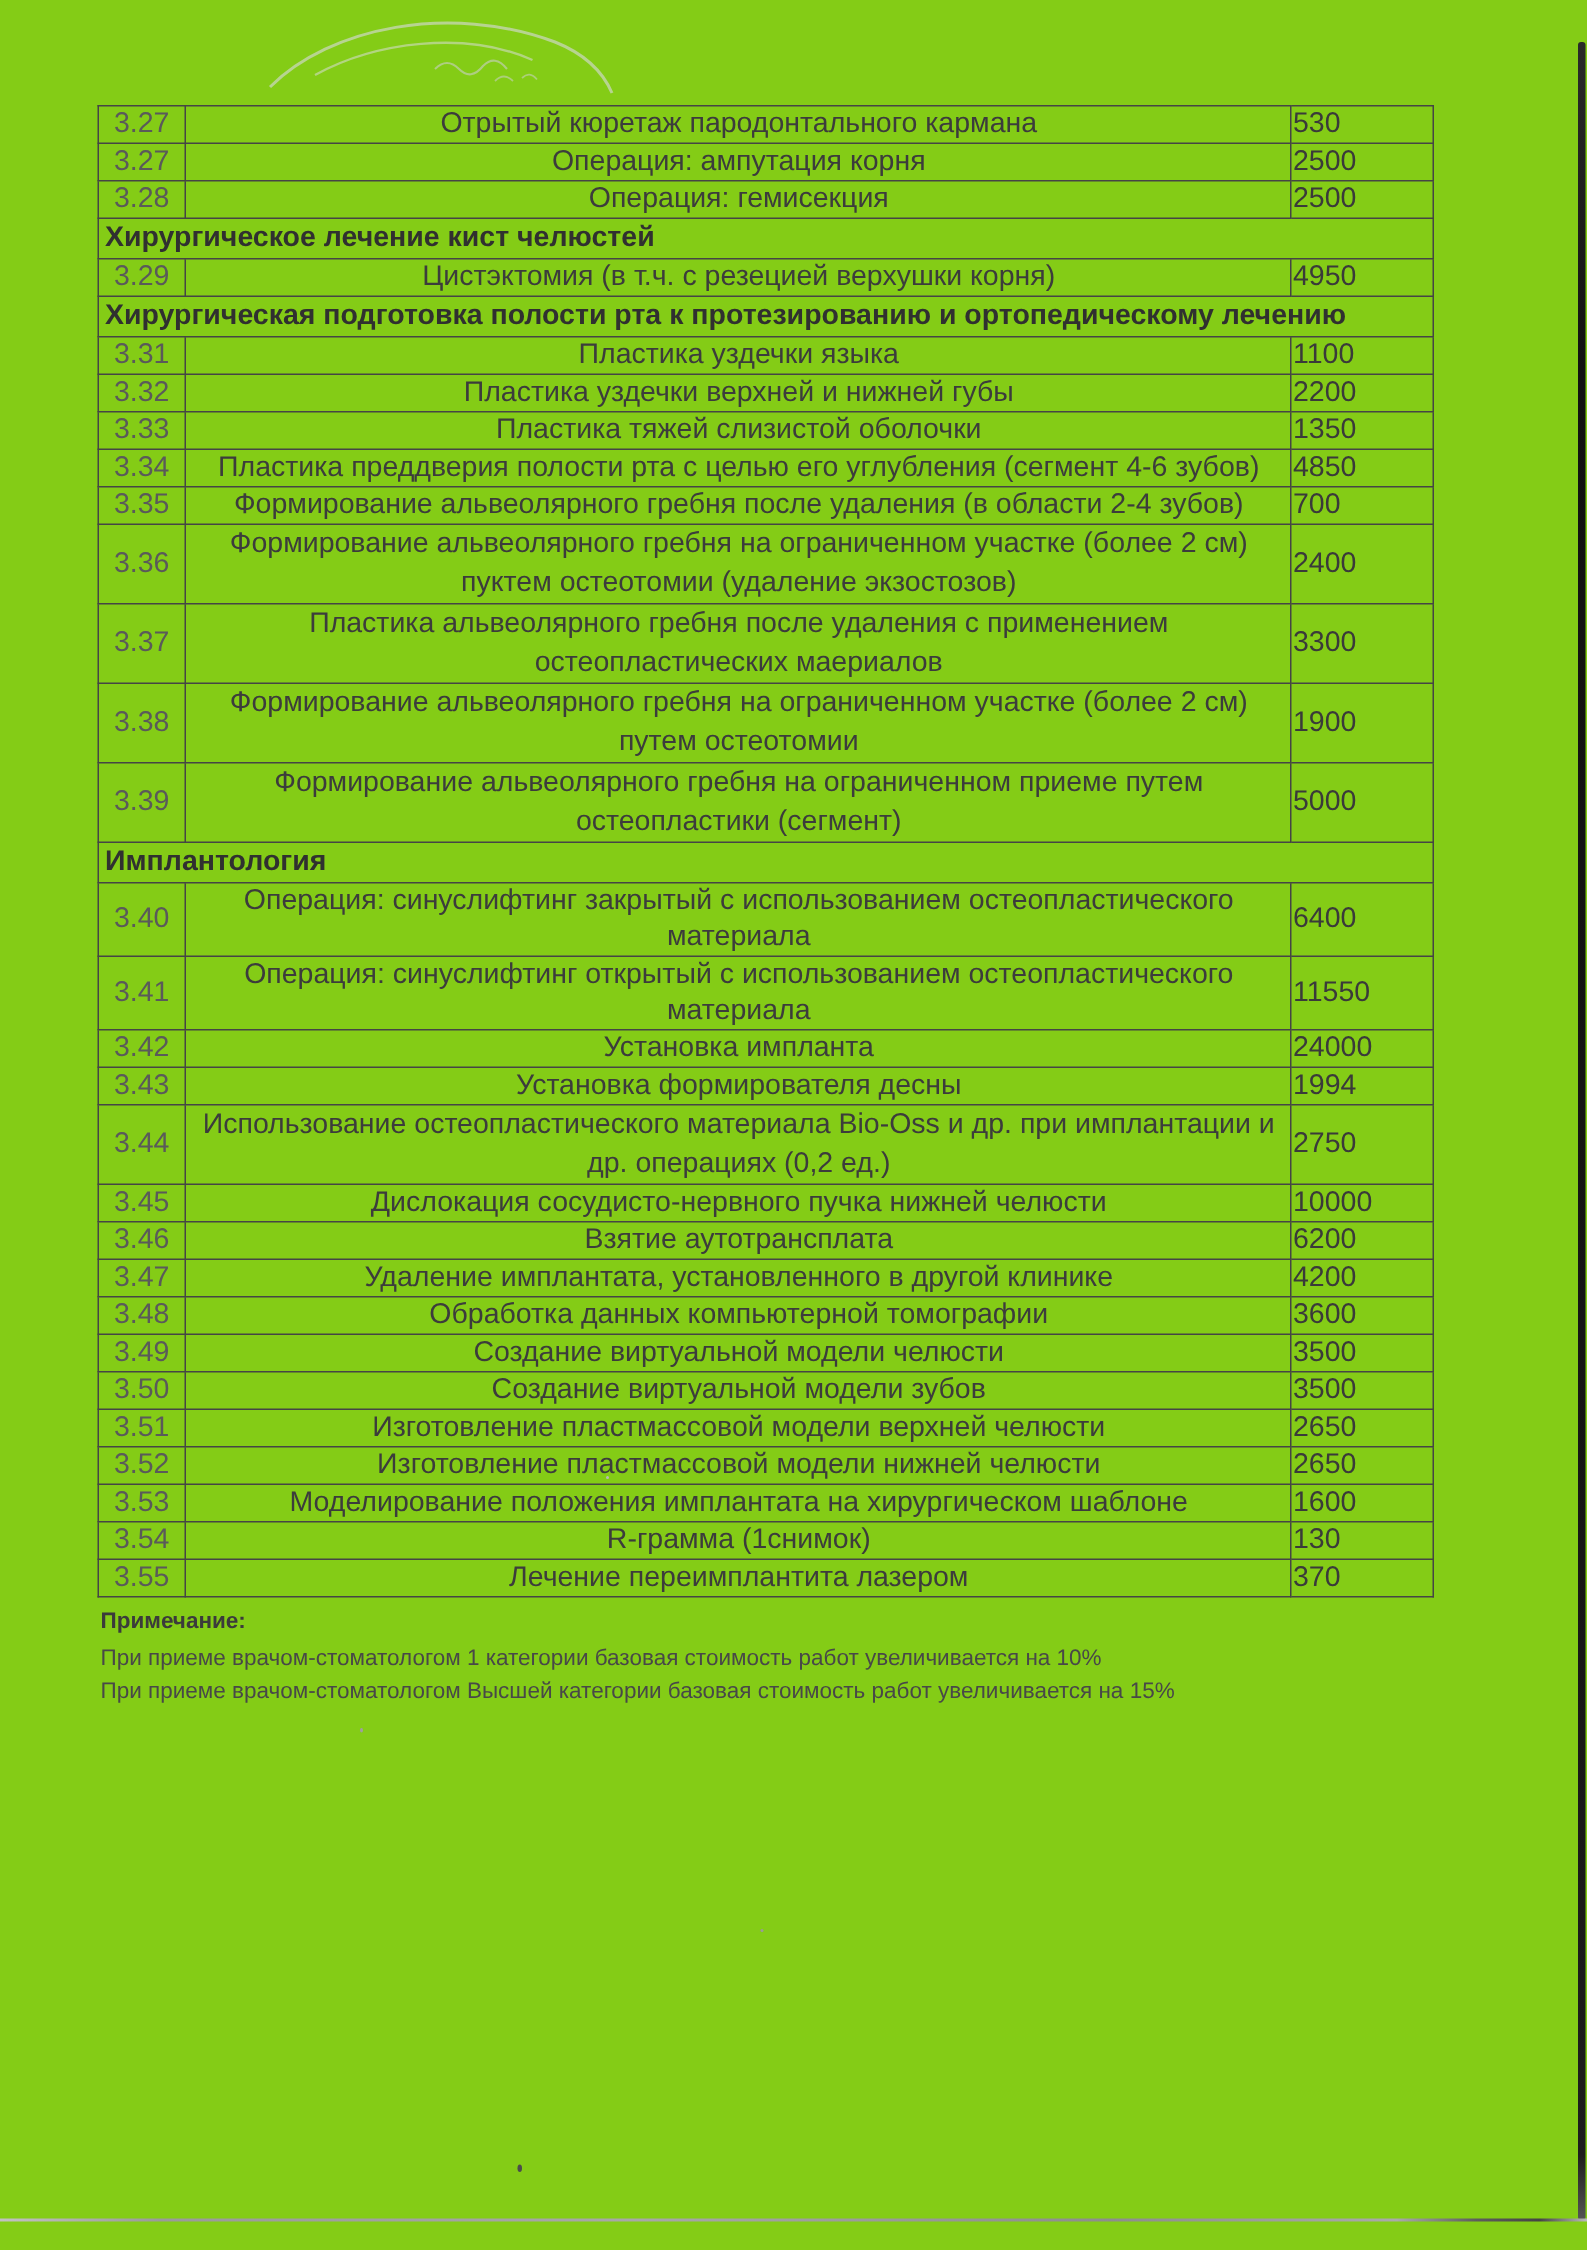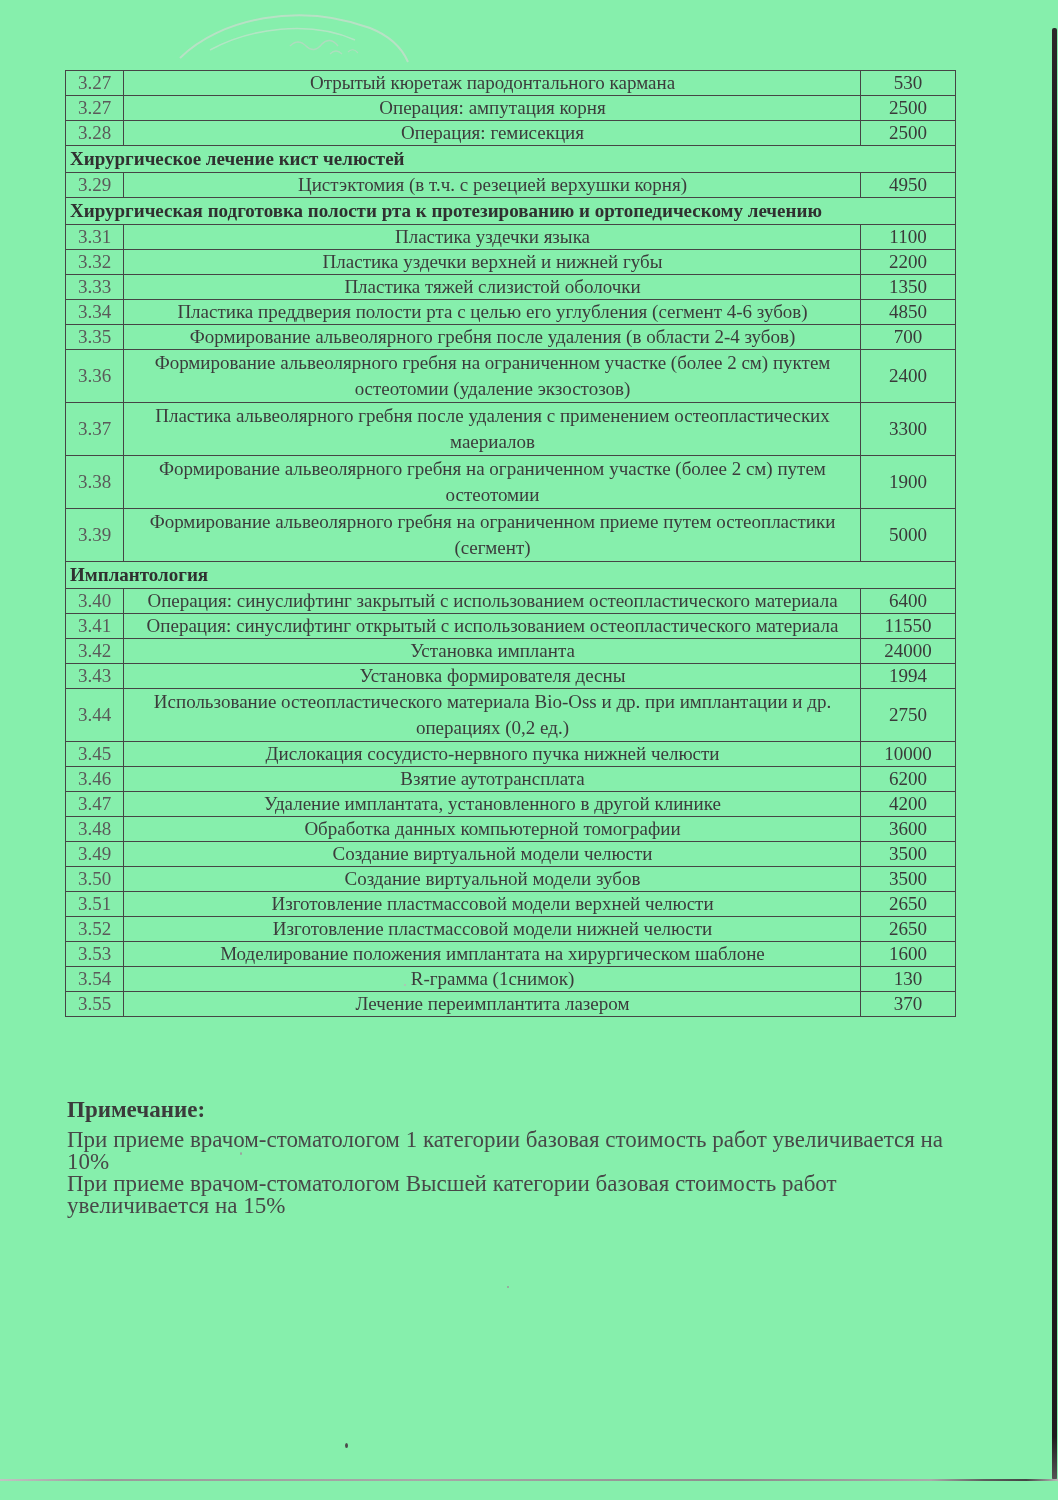--- a/index.html
+++ b/index.html
@@ -1,23 +1,23 @@
 <!DOCTYPE html>
 <html lang="ru"><head>
 <meta charset="utf-8">
 <style>
   html, body { margin: 0; padding: 0; background: #e9e9e9; }
   .page {
     position: relative;
     width: 1058px;
     height: 1500px;
     margin: 0 auto;
-    background: #86efac;
+    background: #84cc16;
     overflow: hidden;
-    font-family: Liberation Serif, serif;
+    font-family: Liberation Sans, sans-serif;
     color: #3e3e3e;
   }
 
   
   .smudge { position: absolute; left: 140px; top: 0; pointer-events: none; }
   .edge-stripe {
     position: absolute;
     right: 1px; top: 28px;
     width: 5px; height: 1452px;
     background: linear-gradient(to bottom, #2a2a2a, #111 15%, #161616 70%, #1d1d1d 97%, #555);
@@ -49,34 +49,34 @@
     font-size: 19px;
     overflow: hidden;
   }
   tr.item-row { height: 25px; }
   tr.item-row.tall { height: 52px; }
   tr.section-row { height: 27px; }
 
   td.num   { text-align: center; color: #5a5a5a; padding: 0 2px; }
   td.desc  { text-align: center; padding: 0 6px 0 7px; line-height: 24px; color: #3c3c3c; }
   tr.tall td.desc { line-height: 26px; }
-  td.price { text-align: center; color: #3a3a3a; margin-top: 44px; }
+  td.price { text-align: left; color: #3a3a3a; margin-top: 44px; }
   td.section-cell {
     font-weight: bold;
     color: #303030;
     padding: 0 4px 0 4px;
     font-size: 19.5px;
   }
 
   
   .note {
     position: absolute;
-    left: 67px; top: 1097px;
+    left: 67px; top: 1072px;
     width: 880px;
-    font-size: 23px;
+    font-size: 15px;
     color: #484848;
   }
   .note-title { font-weight: bold; color: #3b3b3b; margin-bottom: 6px; }
   .note-line  { line-height: 22px; }
 </style>
 </head>
 <body>
 
 <div class="page">
 

